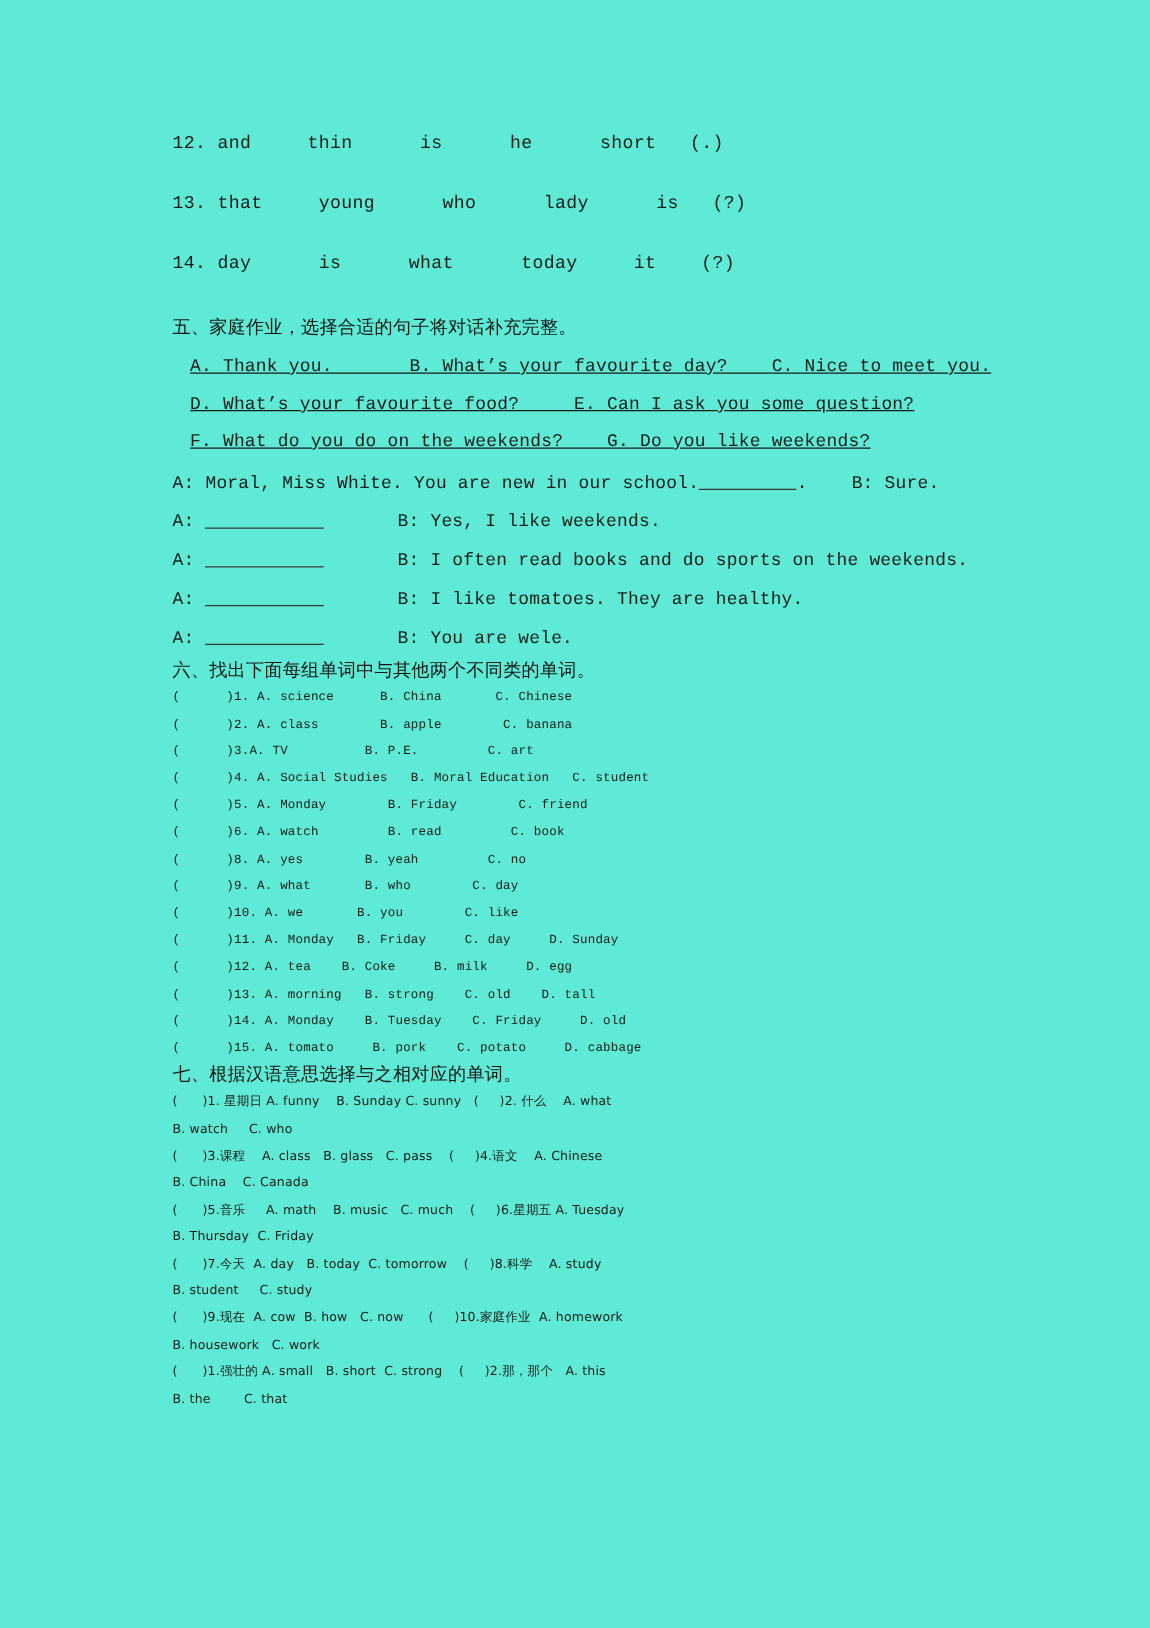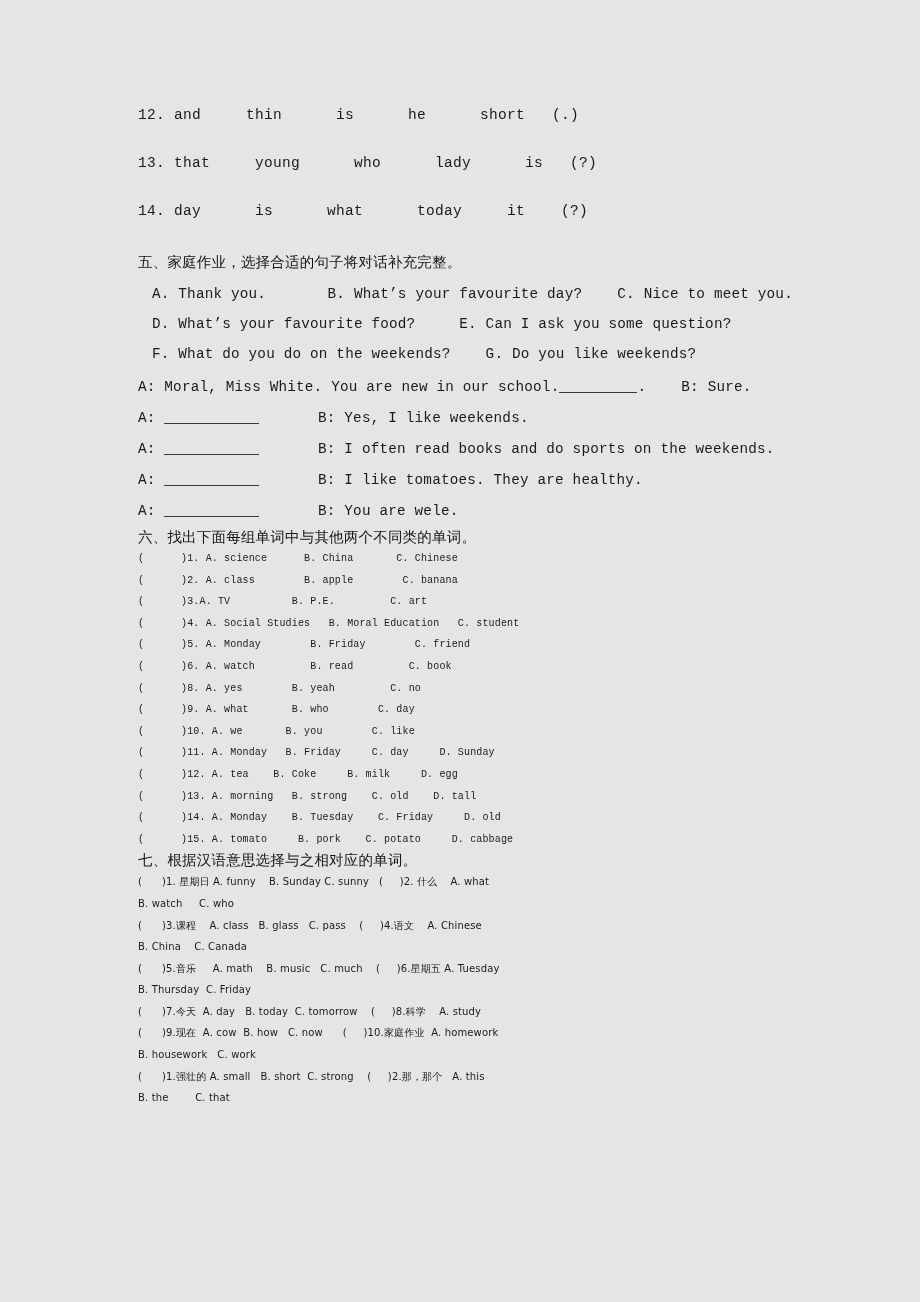--- a/index.html
+++ b/index.html
@@ -15,21 +15,21 @@
     font-family: "Liberation Mono", "DejaVu Sans Mono", monospace;
     color: #1a1a1a;
     overflow: hidden;
   }
   .page {
     position: absolute;
     left: 0;
     top: 0;
     width: 920px;
     height: 1302px;
-    background: #e5e5e5;
+    background: #5eead4;
   }
   .content {
     position: absolute;
     left: 138px;
     top: 108px;
     width: 700px;
   }
 
   
   .scramble-list {
@@ -58,20 +58,21 @@
 
   
   .row {
     font-size: 14.3px;
     line-height: 21.5px;
     white-space: pre;
     letter-spacing: 0.2px;
   }
   .row-wide {
     line-height: 30px;
+    text-decoration: underline;
   }
   .row-indent {
     padding-left: 14px;
   }
 
   
   .cjk {
     font-family: "DejaVu Sans", "Liberation Sans", sans-serif;
     font-size: 14px;
   }
@@ -158,20 +159,21 @@
     <div class="section-heading">七、根据汉语意思选择与之相对应的单词。</div>
 
     <div>
       <div class="choice-row cjk">(      )1. 星期日 A. funny    B. Sunday C. sunny   (     )2. 什么    A. what</div>
       <div class="choice-row cjk">B. watch     C. who</div>
       <div class="choice-row cjk">(      )3.课程    A. class   B. glass   C. pass    (     )4.语文    A. Chinese</div>
       <div class="choice-row cjk">B. China    C. Canada</div>
       <div class="choice-row cjk">(      )5.音乐     A. math    B. music   C. much    (     )6.星期五 A. Tuesday</div>
       <div class="choice-row cjk">B. Thursday  C. Friday</div>
       <div class="choice-row cjk">(      )7.今天  A. day   B. today  C. tomorrow    (     )8.科学    A. study</div>
+      <div class="choice-row cjk">B. student     C. study</div>
       <div class="choice-row cjk">(      )9.现在  A. cow  B. how   C. now      (     )10.家庭作业  A. homework</div>
       <div class="choice-row cjk">B. housework   C. work</div>
       <div class="choice-row cjk">(      )1.强壮的 A. small   B. short  C. strong    (     )2.那，那个   A. this</div>
       <div class="choice-row cjk">B. the        C. that</div>
     </div>
 
   </div>
 </div>
 
 </body></html>

